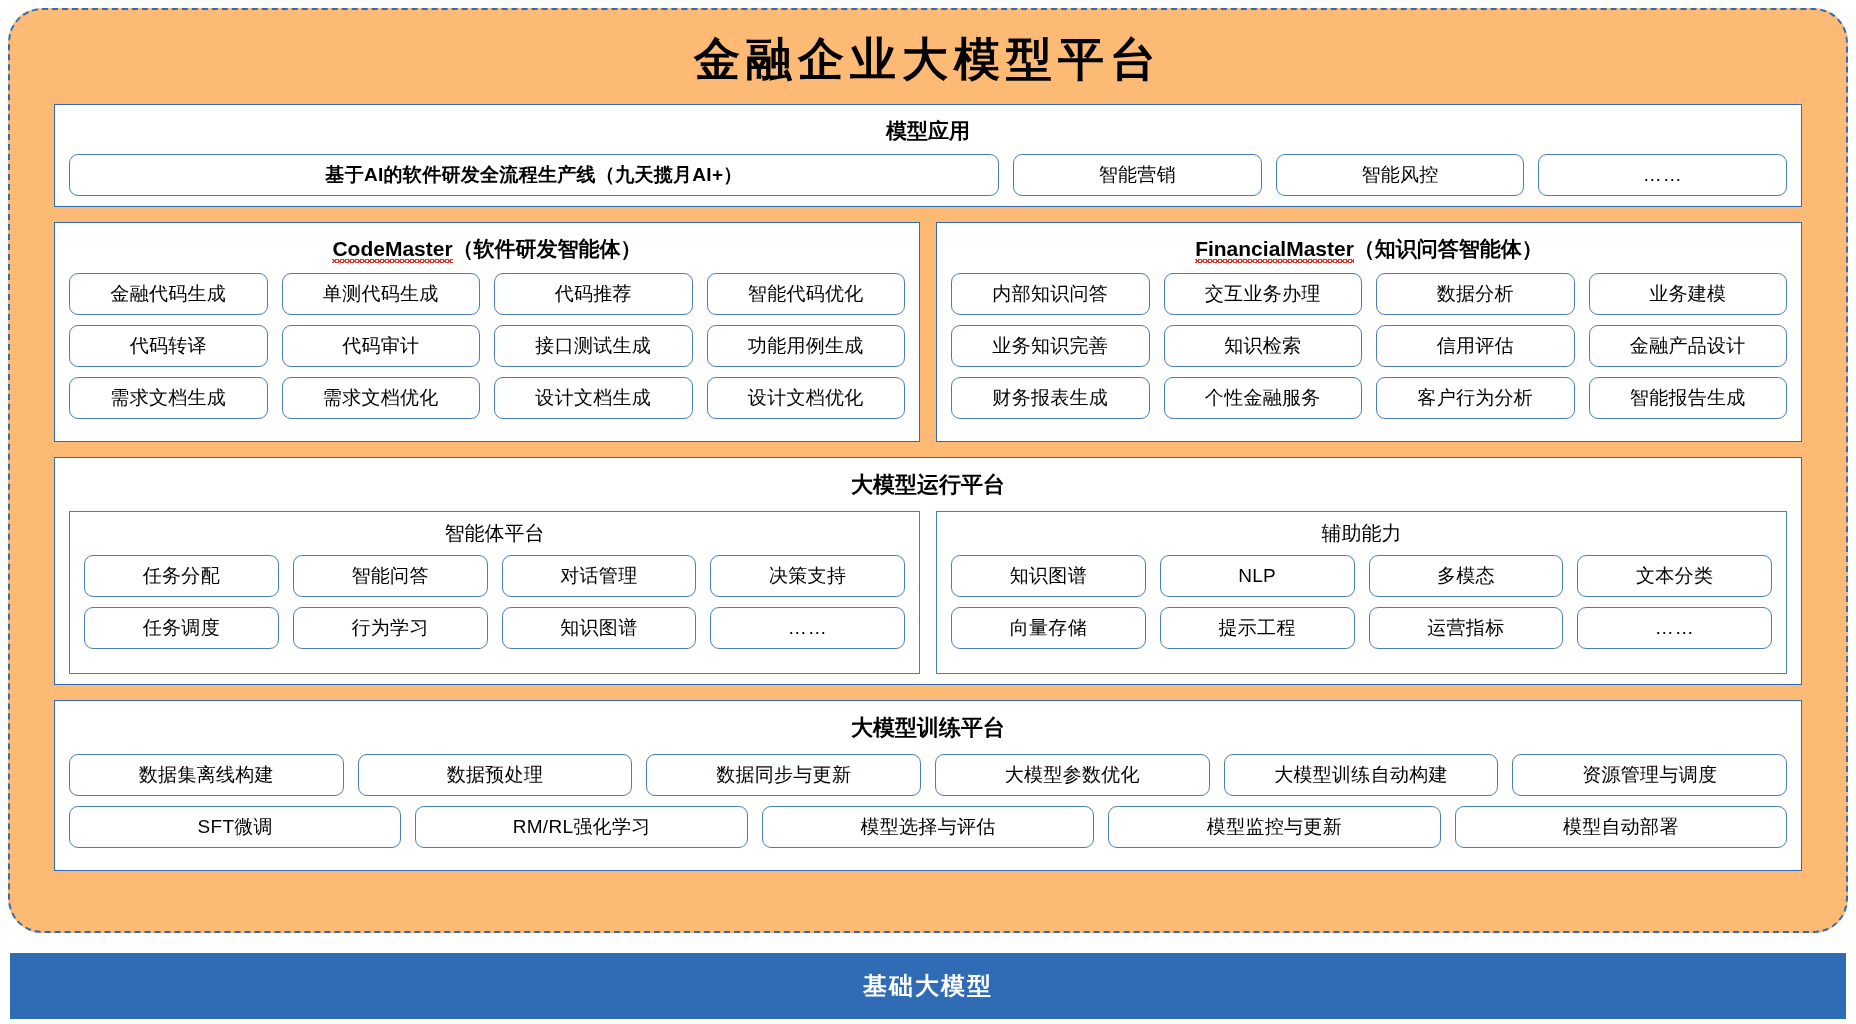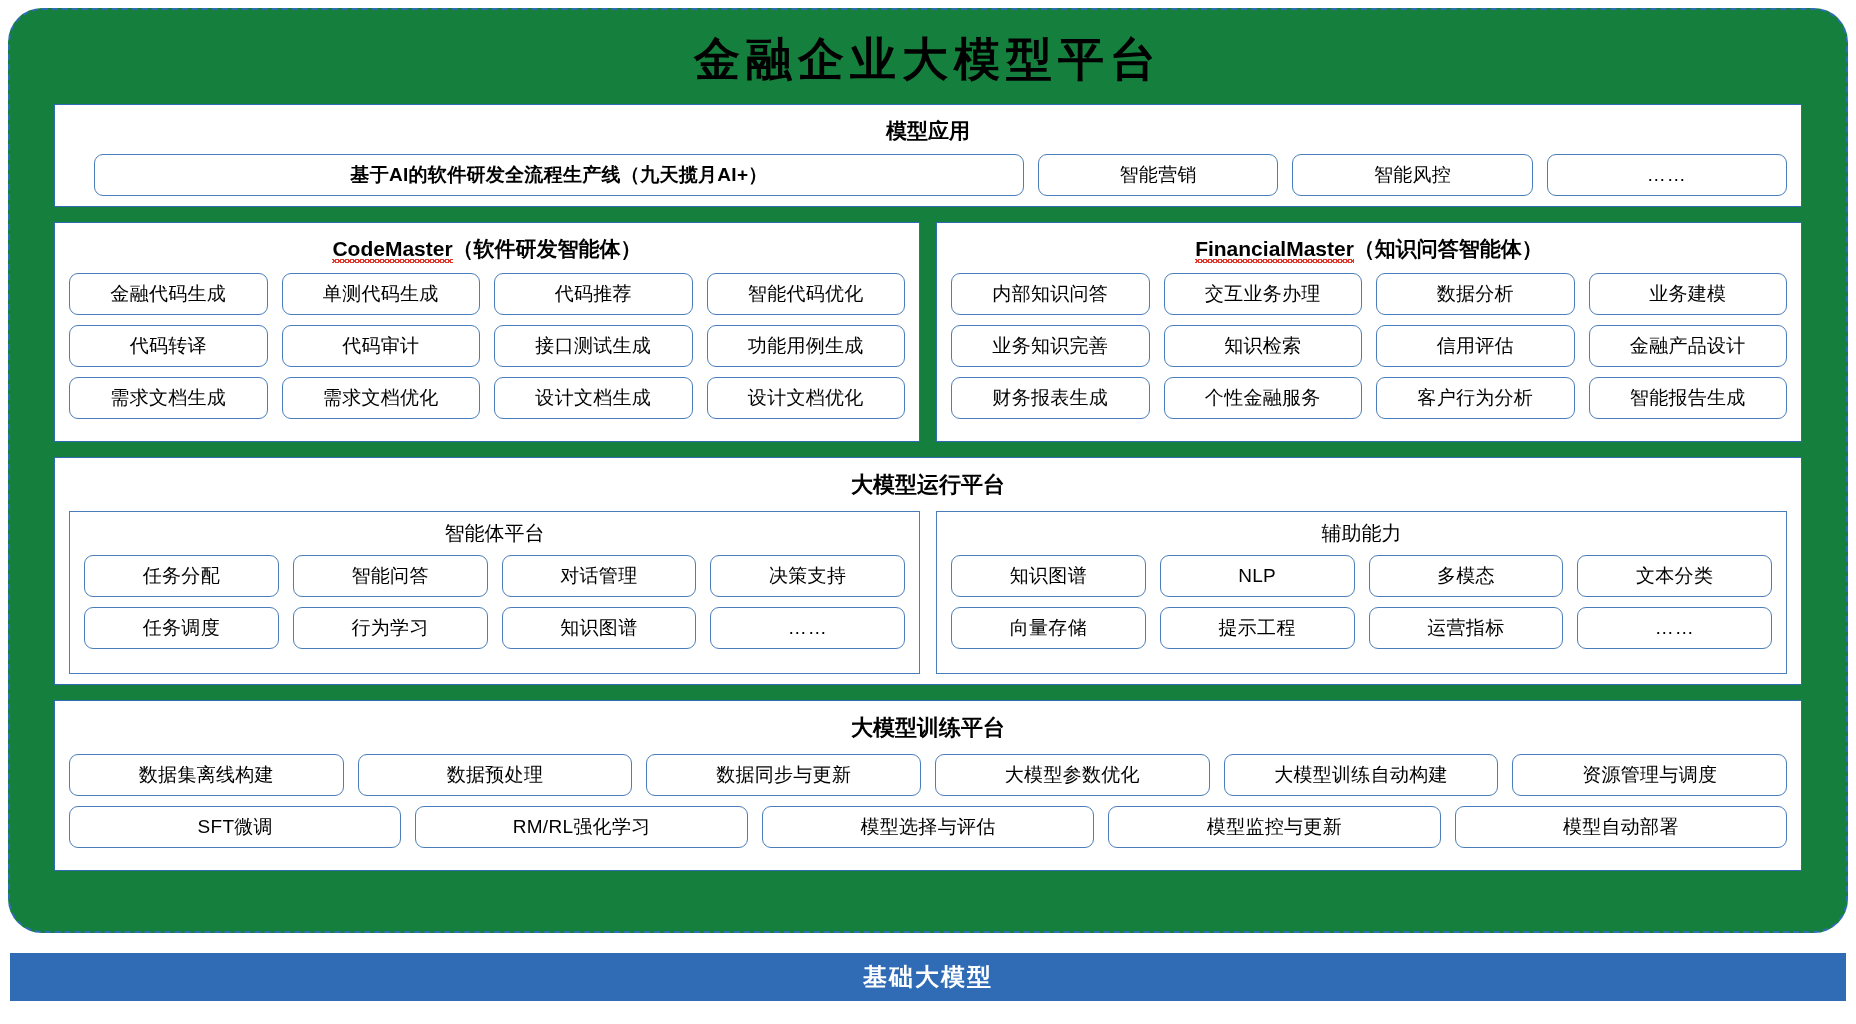--- a/index.html
+++ b/index.html
@@ -20,21 +20,21 @@
   }
 
   .dashed-frame {
     position: absolute;
     left: 8px;
     top: 8px;
     width: 1840px;
     height: 925px;
     border: 2px dashed #2f6cb5;
     border-radius: 34px;
-    background: #15803d;
+    background: #fdba74;
     padding: 0 44px;
   }
 
   
   .main-title {
     text-align: center;
     font-family: "DejaVu Serif", "Liberation Serif", serif;
     font-size: 46px;
     font-weight: 700;
     letter-spacing: 6px;
@@ -108,21 +108,21 @@
     letter-spacing: 0.3px;
   }
 
   .chip.ellipsis { letter-spacing: 1px; }
 
   
   .app-row {
     display: flex;
     gap: 14px;
   }
-  .app-row .chip.wide { flex: 0 0 930px; font-weight: 700; font-size: 19px; margin-left: 25px; }
+  .app-row .chip.wide { flex: 0 0 930px; font-weight: 700; font-size: 19px; }
   .app-row .chip.narrow { flex: 1 1 0; }
 
   
   .agents {
     display: flex;
     gap: 16px;
     margin-top: 15px;
   }
   .agents > .panel { flex: 1 1 0; min-width: 0; }
 
@@ -163,21 +163,21 @@
     font-weight: 700;
     padding: 3px 0 11px 0;
   }
 
   
   .base-bar {
     position: absolute;
     left: 10px;
     top: 953px;
     width: 1836px;
-    height: 48px;
+    height: 66px;
     background: #2f6cb5;
     color: #ffffff;
     display: flex;
     align-items: center;
     justify-content: center;
     font-size: 24px;
     font-weight: 700;
     letter-spacing: 2px;
   }
 </style>

